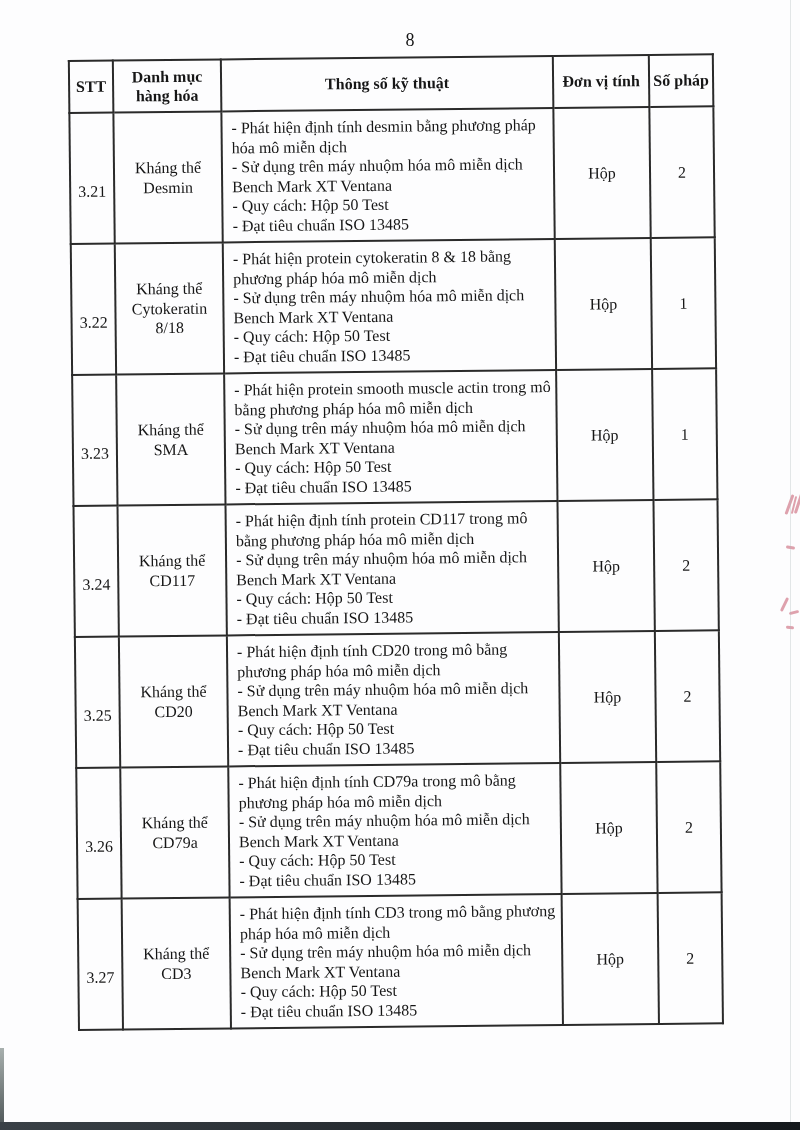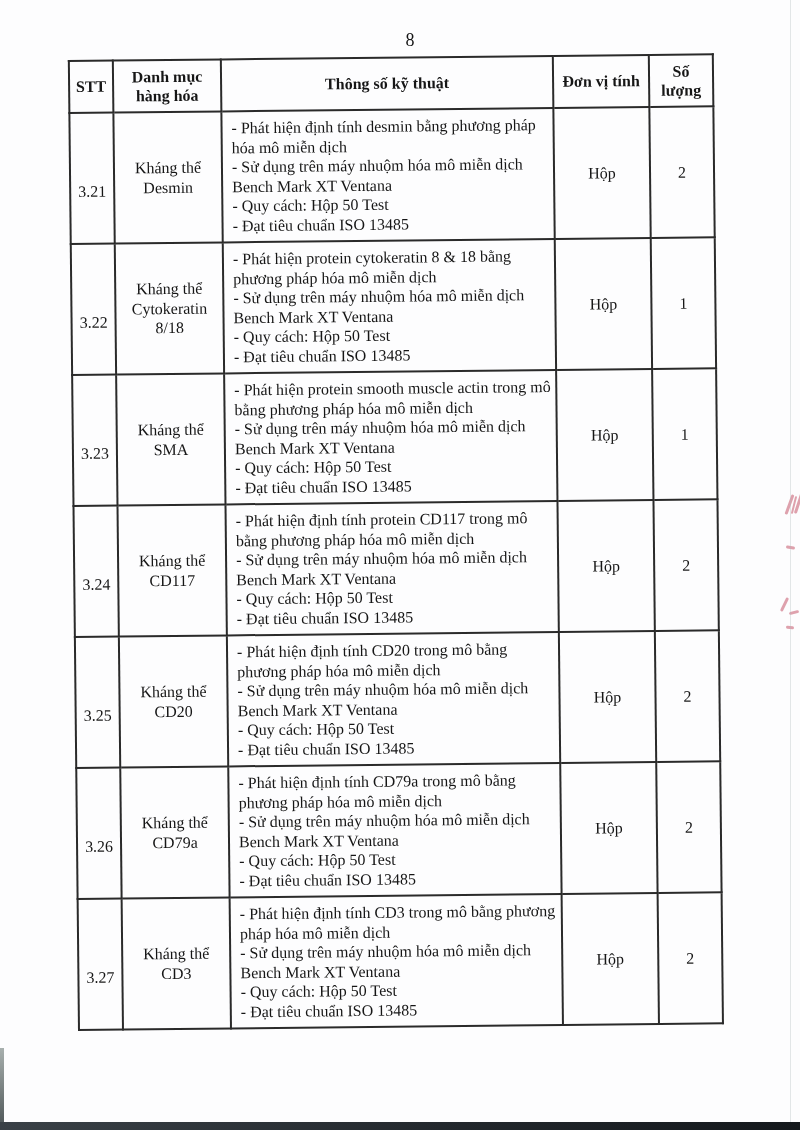--- a/index.html
+++ b/index.html
@@ -108,21 +108,21 @@
         <col style="width:332px">
         <col style="width:96px">
         <col style="width:64px">
       </colgroup>
       <thead>
         <tr>
           <th class="h-cell">STT</th>
           <th class="h-cell">Danh mục hàng hóa</th>
           <th class="h-cell">Thông số kỹ thuật</th>
           <th class="h-cell">Đơn vị tính</th>
-          <th class="h-cell">Số lượng</th>
+          <th class="h-cell">Số pháp</th>
         </tr>
       </thead>
       <tbody id="spec-tbody">
           <tr>
       <td class="col-stt">3.21</td>
       <td class="col-name">Kháng thể Desmin</td>
       <td class="col-specs">
               <div class="spec-line">- Phát hiện định tính desmin bằng phương pháp hóa mô miễn dịch</div>
               <div class="spec-line">- Sử dụng trên máy nhuộm hóa mô miễn dịch Bench Mark XT Ventana</div>
               <div class="spec-line">- Quy cách: Hộp 50 Test</div>

